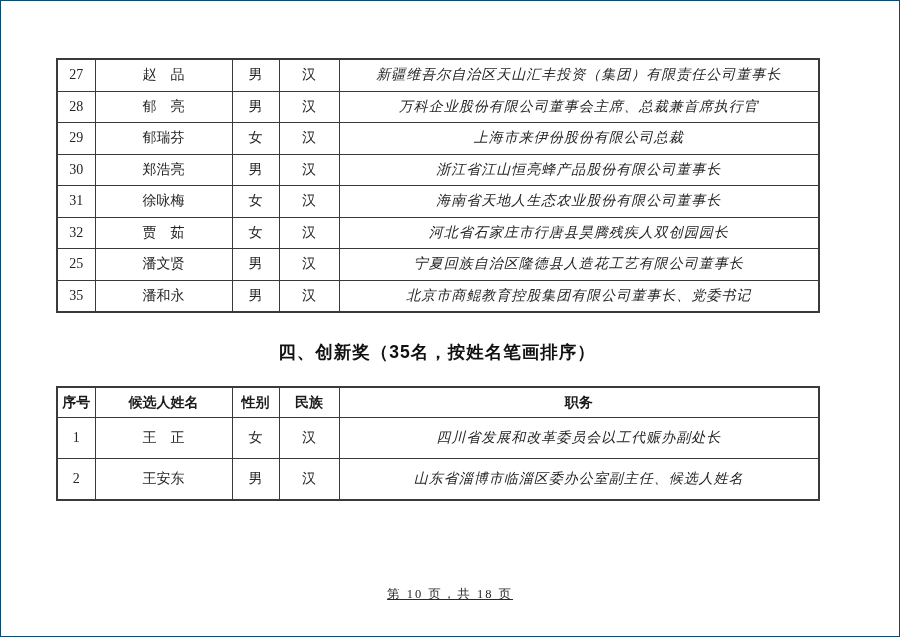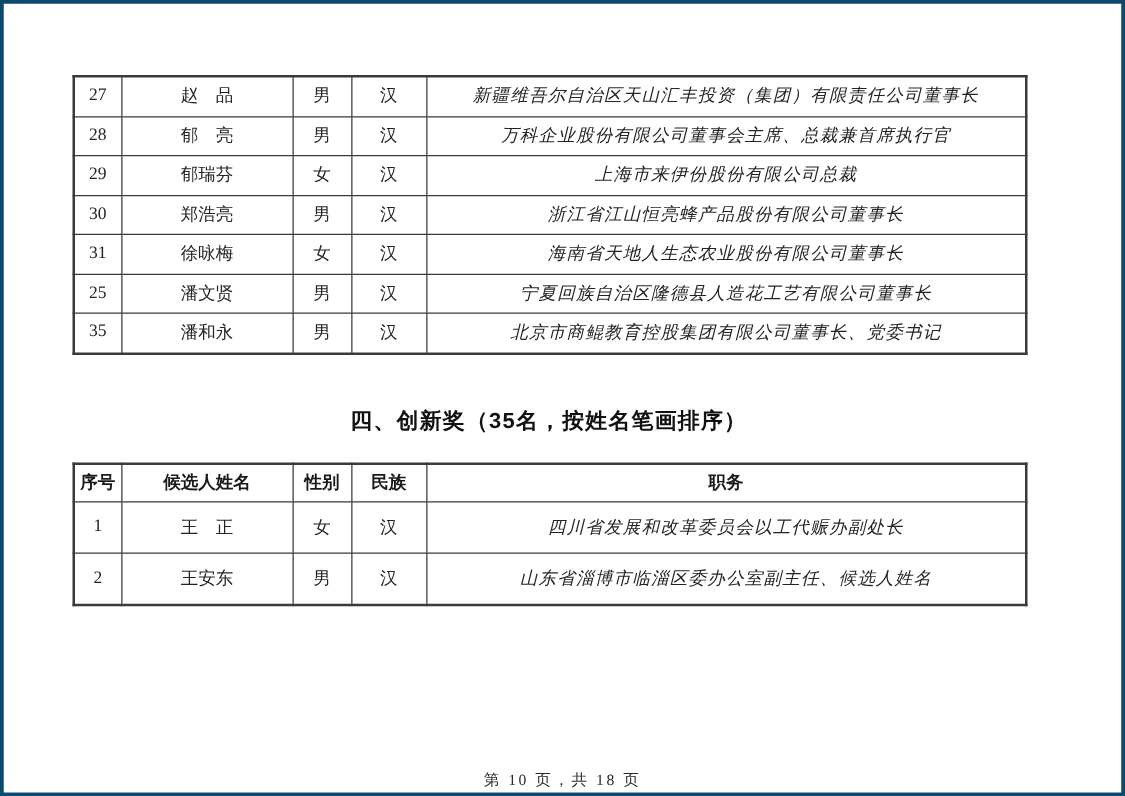--- a/index.html
+++ b/index.html
@@ -4,21 +4,21 @@
 <style>
   html,body{margin:0;padding:0;background:#ffffff;}
   .page{
     position:relative;
     width:900px;height:637px;
     background:#ffffff;
     font-family:"Liberation Serif","DejaVu Serif",serif;
     color:#1f1f1f;
     overflow:hidden;
     box-sizing:border-box;
-    border:3px solid #0c4a6e;
+    border:1px solid #0c4a6e;
   }
   .content{
     position:absolute;
     left:55px;top:57px;
     width:762px;
   }
   table.tbl{
     border-collapse:collapse;
     table-layout:fixed;
     width:762px;
@@ -43,40 +43,41 @@
     font-style:italic;
   }
   td.num{font-size:13.5px;}
   table.t2 th{
     font-family:"Liberation Sans","DejaVu Sans",sans-serif;
     font-weight:bold;
     font-size:14px;
     color:#1a1a1a;
   }
   .section-heading{
-    margin-top:39px;
+    margin-top:26px;
     margin-bottom:0;
     height:26px;
     line-height:26px;
     text-align:center;
     font-family:"Liberation Sans","DejaVu Sans",sans-serif;
     font-weight:bold;
     font-size:17.5px;
     color:#111111;
     letter-spacing:1px;
   }
   table.t2{margin-top:21px;}
   .page-footer{
     position:absolute;
     left:0;right:0;
-    top:613px;
+    top:585px;
     text-align:center;
     font-size:12.5px;
     color:#2a2a2a;
     letter-spacing:2px;
+    text-decoration:underline;
   }
   td{color:#242424;}
 </style>
 </head>
 <body>
 
 <div class="page">
   <div class="content">
 
     <table class="tbl t1">
@@ -115,20 +116,27 @@
           <td>男</td>
           <td>汉</td>
           <td class="pos">浙江省江山恒亮蜂产品股份有限公司董事长</td>
         </tr>
         <tr>
           <td class="num">31</td>
           <td>徐咏梅</td>
           <td>女</td>
           <td>汉</td>
           <td class="pos">海南省天地人生态农业股份有限公司董事长</td>
+        </tr>
+        <tr>
+          <td class="num">32</td>
+          <td>贾　茹</td>
+          <td>女</td>
+          <td>汉</td>
+          <td class="pos">河北省石家庄市行唐县昊腾残疾人双创园园长</td>
         </tr>
         <tr>
           <td class="num">25</td>
           <td>潘文贤</td>
           <td>男</td>
           <td>汉</td>
           <td class="pos">宁夏回族自治区隆德县人造花工艺有限公司董事长</td>
         </tr>
         <tr>
           <td class="num">35</td>

